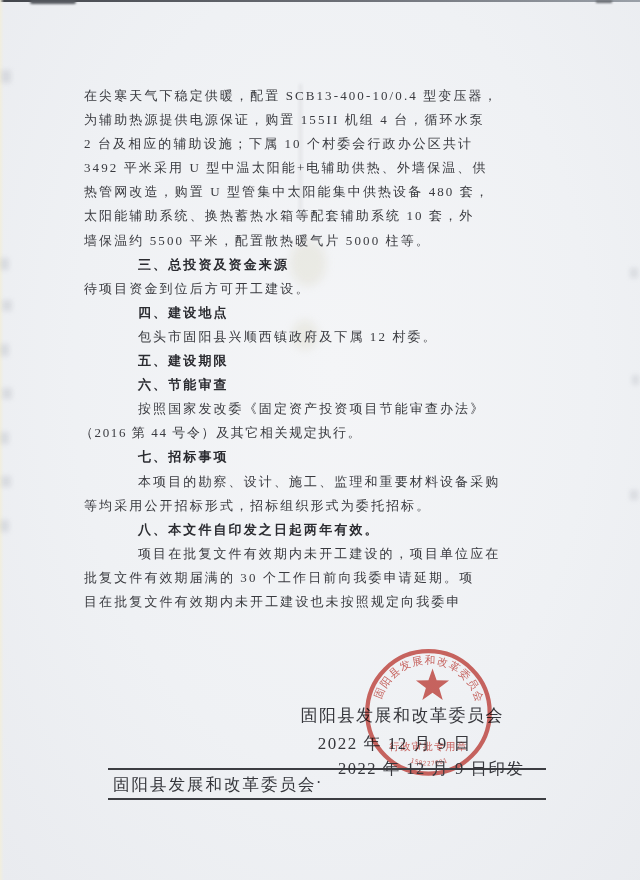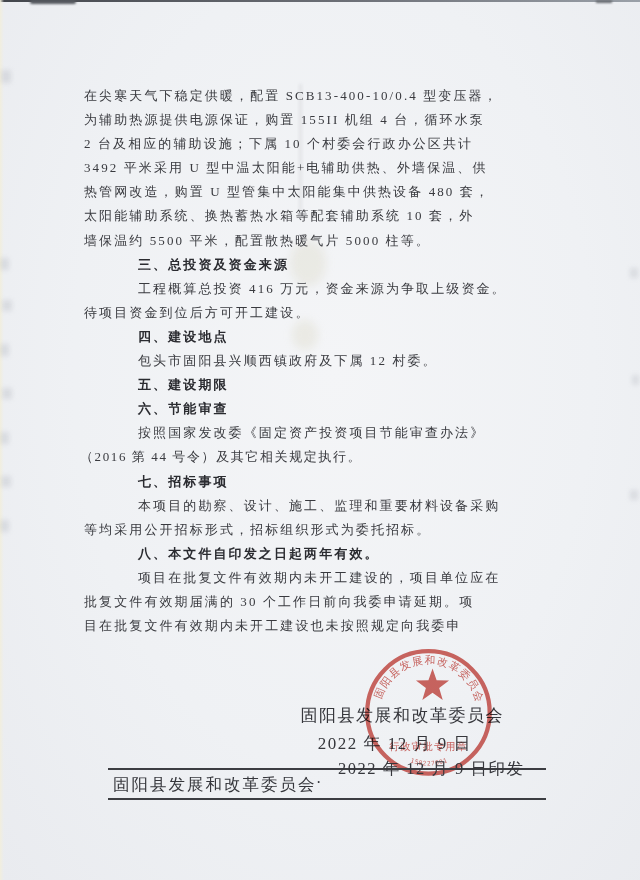--- a/index.html
+++ b/index.html
@@ -100,21 +100,20 @@
 
   <div class="textblock">
     <div class="ln">在尖寒天气下稳定供暖，配置 SCB13-400-10/0.4 型变压器，</div>
     <div class="ln">为辅助热源提供电源保证，购置 155II 机组 4 台，循环水泵</div>
     <div class="ln">2 台及相应的辅助设施；下属 10 个村委会行政办公区共计</div>
     <div class="ln">3492 平米采用 U 型中温太阳能+电辅助供热、外墙保温、供</div>
     <div class="ln">热管网改造，购置 U 型管集中太阳能集中供热设备 480 套，</div>
     <div class="ln">太阳能辅助系统、换热蓄热水箱等配套辅助系统 10 套，外</div>
     <div class="ln">墙保温约 5500 平米，配置散热暖气片 5000 柱等。</div>
     <div class="ln hd">三、总投资及资金来源</div>
-    <div class="ln ind">工程概算总投资 416 万元，资金来源为争取上级资金。</div>
     <div class="ln">待项目资金到位后方可开工建设。</div>
     <div class="ln hd">四、建设地点</div>
     <div class="ln ind">包头市固阳县兴顺西镇政府及下属 12 村委。</div>
     <div class="ln hd">五、建设期限</div>
     <div class="ln hd">六、节能审查</div>
     <div class="ln ind">按照国家发改委《固定资产投资项目节能审查办法》</div>
     <div class="ln paren">（2016 第 44 号令）及其它相关规定执行。</div>
     <div class="ln hd">七、招标事项</div>
     <div class="ln ind">本项目的勘察、设计、施工、监理和重要材料设备采购</div>
     <div class="ln">等均采用公开招标形式，招标组织形式为委托招标。</div>

